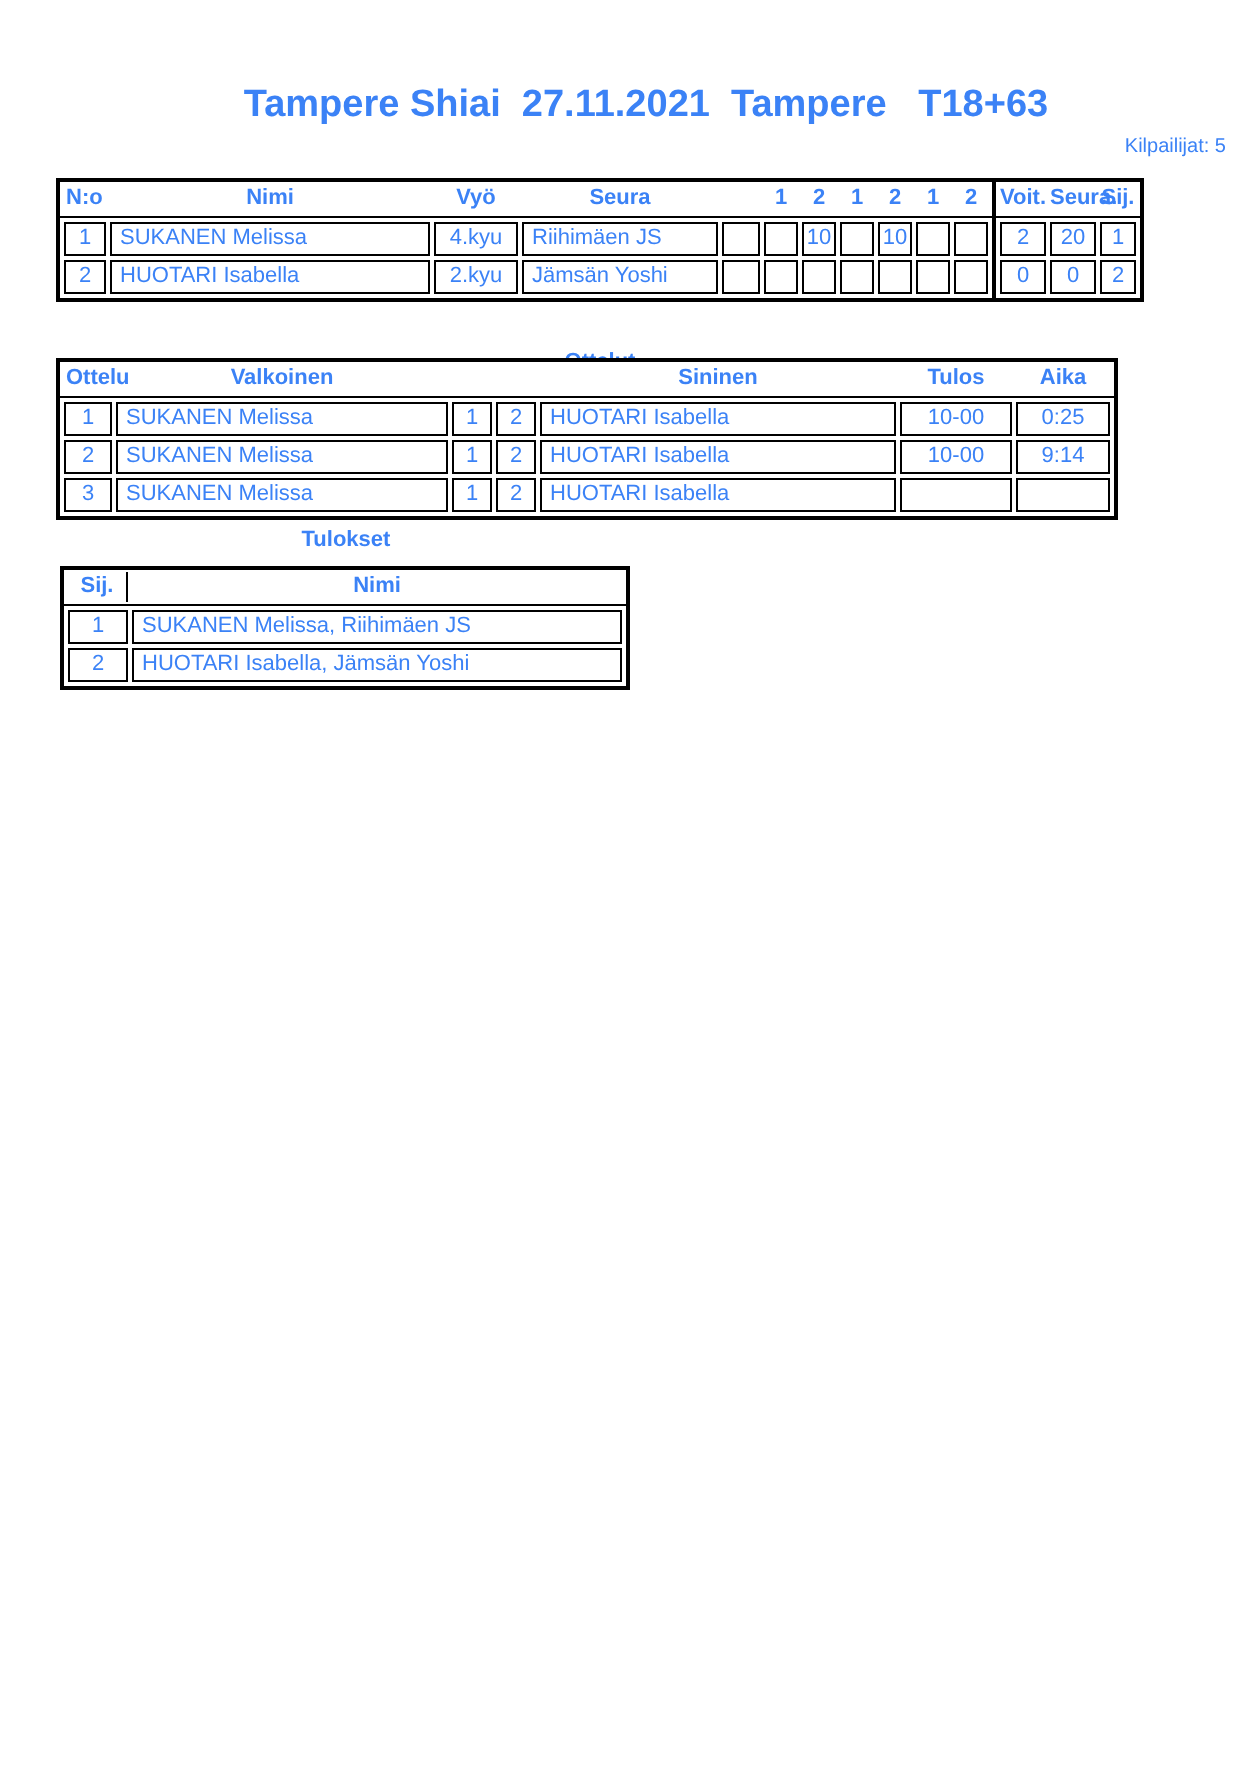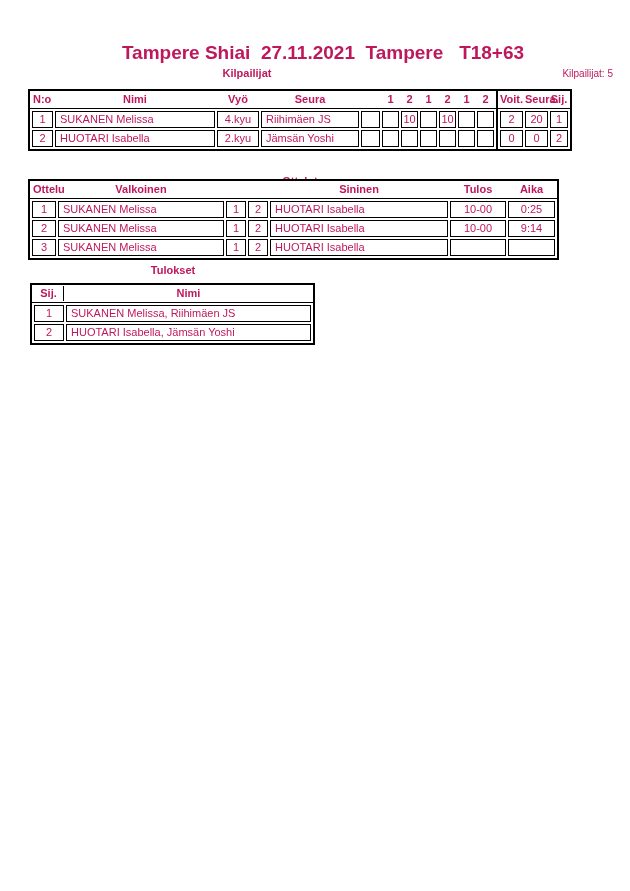--- a/index.html
+++ b/index.html
@@ -2,21 +2,21 @@
 <html><head>
 <meta charset="utf-8">
 <style>
   * { box-sizing: border-box; }
   html, body { margin: 0; padding: 0; background: #ffffff; }
   .page {
     position: relative;
     width: 630px;
     height: 891px;
     background: #ffffff;
-    color: #be185d;
+    color: #3b82f6;
     font-family: "Liberation Sans", sans-serif;
     overflow: hidden;
   }
   .doc-title {
     position: absolute;
     top: 42px; left: 8px; width: 630px;
     text-align: center;
     font-size: 19px;
     font-weight: bold;
     white-space: pre;
@@ -108,21 +108,20 @@
   .cw-sij3  { width: 30px; }
   .cw-nimi3 { width: 245px; }
 </style>
 </head>
 <body>
 
 <div class="page">
 
   <div class="doc-title">Tampere Shiai  27.11.2021  Tampere   T18+63</div>
 
-  <div class="sec-title kilpailijat">Kilpailijat</div>
   <div class="count-note">Kilpailijat: 5</div>
 
   <div class="tbl split tbl-competitors">
     <div class="part">
       <div class="thead">
         <div class="hc hl cw-no">N:o</div>
         <div class="hc cw-nimi">Nimi</div>
         <div class="hc cw-vyo">Vyö</div>
         <div class="hc cw-seura">Seura</div>
         <div class="hc cw-sp"></div>

